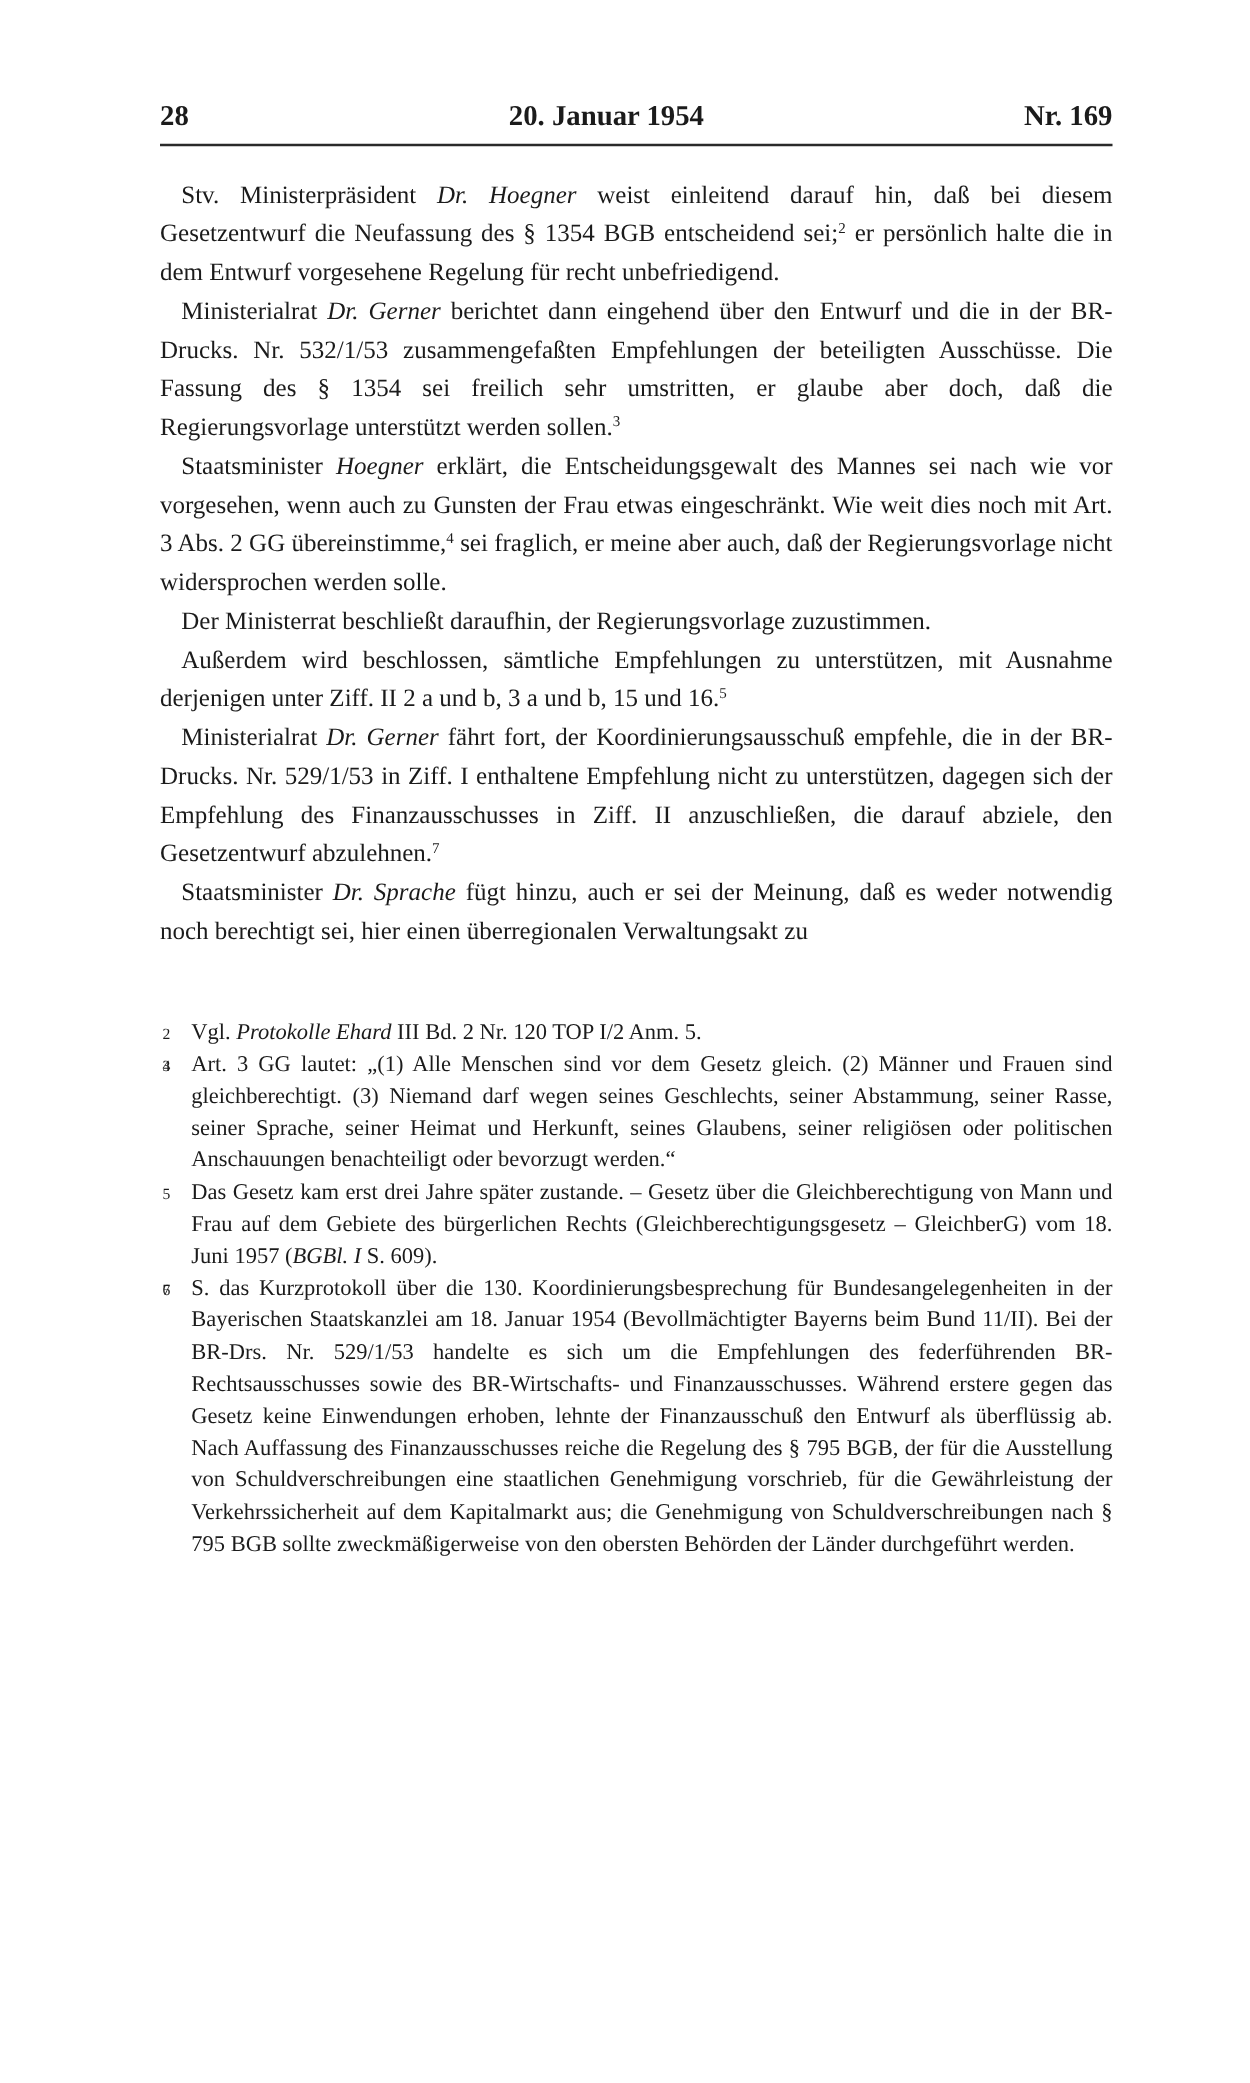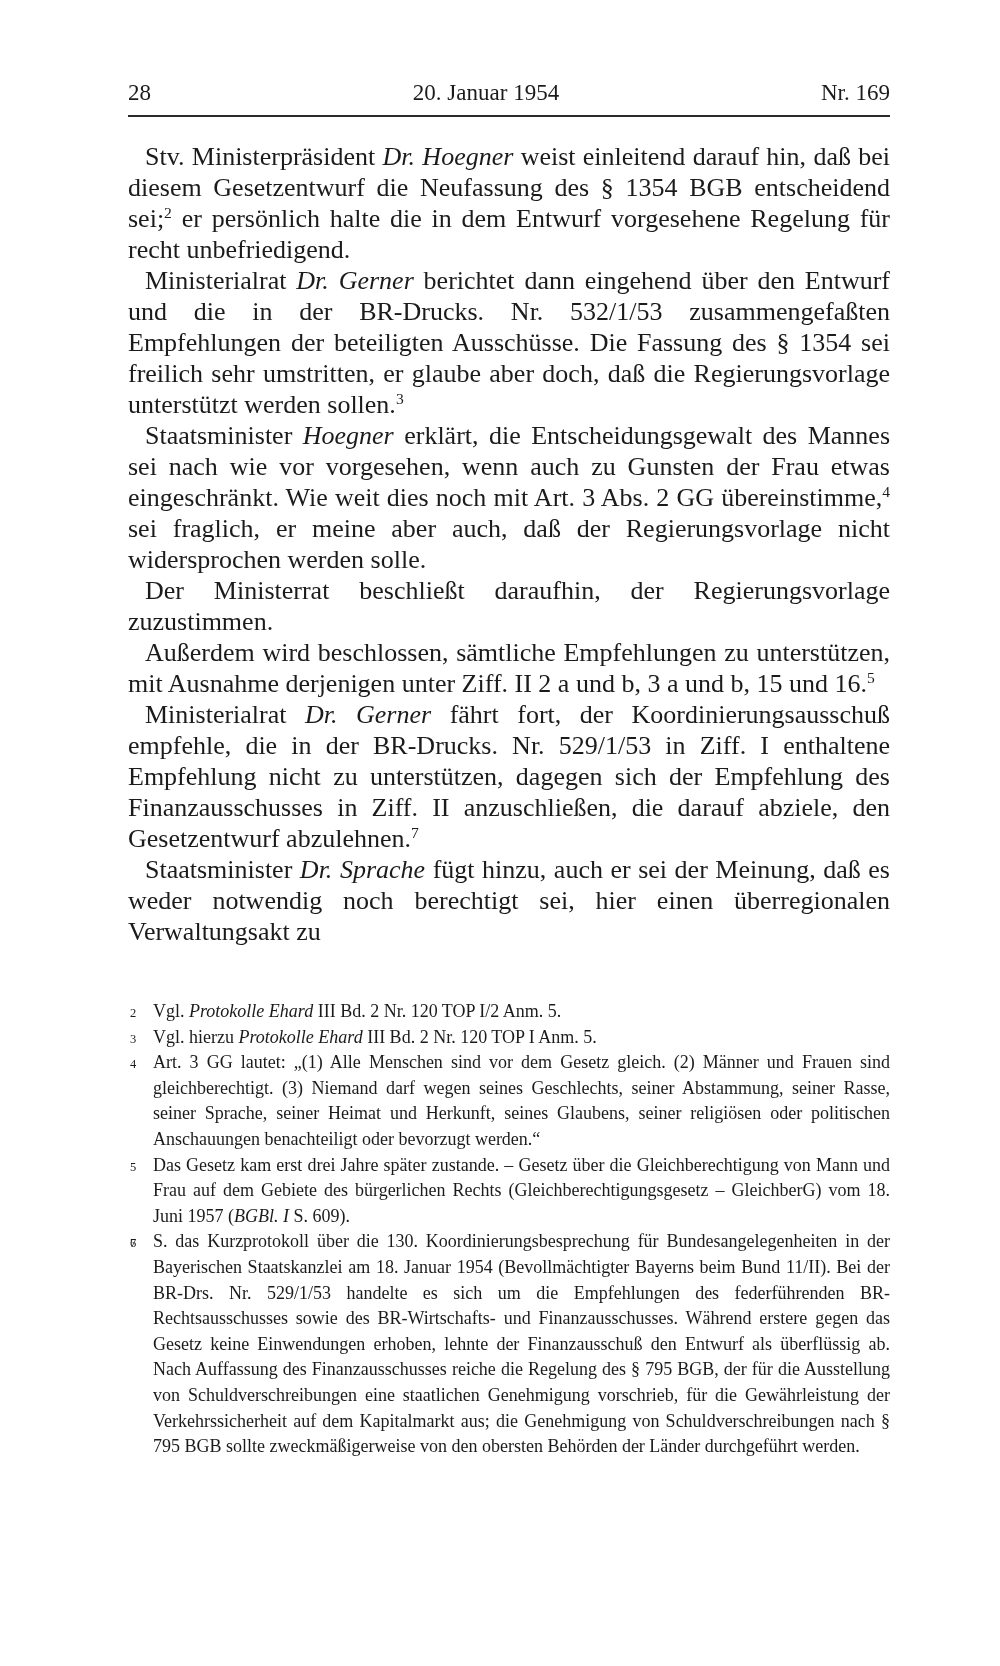--- a/index.html
+++ b/index.html
@@ -21,25 +21,26 @@
     top: 80px;
     width: 762px;
   }
   .page-header {
     display: flex;
     justify-content: space-between;
     align-items: flex-start;
     font-size: 23px;
     padding-bottom: 9px;
     border-bottom: 2px solid #2a2a2a;
+    font-weight: bold;
   }
   .page-header span { white-space: nowrap; }
   .main-text {
     margin-top: 24px;
-    font-size: 26px;
+    font-size: 20px;
     line-height: 31px;
     text-align: justify;
     hyphens: auto;
   }
   .para { margin: 0; }
   .para.indent { text-indent: 17px; }
   i { font-style: italic; }
   sup.ref {
     font-size: 60%;
     line-height: 0;
@@ -80,19 +81,19 @@
       <p class="para indent">Ministerialrat <i>Dr. Gerner</i> berichtet dann eingehend über den Entwurf und die in der BR-Drucks. Nr. 532/1/53 zusammengefaßten Empfehlungen der beteiligten Ausschüsse. Die Fassung des § 1354 sei freilich sehr umstritten, er glaube aber doch, daß die Regierungsvorlage unterstützt werden sollen.<sup class="ref">3</sup></p>
       <p class="para indent">Staatsminister <i>Hoegner</i> erklärt, die Entscheidungsgewalt des Mannes sei nach wie vor vorgesehen, wenn auch zu Gunsten der Frau etwas eingeschränkt. Wie weit dies noch mit Art. 3 Abs. 2 GG übereinstimme,<sup class="ref">4</sup> sei fraglich, er meine aber auch, daß der Regierungsvorlage nicht widersprochen werden solle.</p>
       <p class="para indent">Der Ministerrat beschließt daraufhin, der Regierungsvorlage zuzustimmen.</p>
       <p class="para indent">Außerdem wird beschlossen, sämtliche Empfehlungen zu unterstützen, mit Ausnahme derjenigen unter Ziff. II 2 a und b, 3 a und b, 15 und 16.<sup class="ref">5</sup></p>
       <p class="para indent">Ministerialrat <i>Dr. Gerner</i> fährt fort, der Koordinierungsausschuß empfehle, die in der BR-Drucks. Nr. 529/1/53 in Ziff. I enthaltene Empfehlung nicht zu unterstützen, dagegen sich der Empfehlung des Finanzausschusses in Ziff. II anzuschließen, die darauf abziele, den Gesetzentwurf abzulehnen.<sup class="ref">7</sup></p>
       <p class="para indent">Staatsminister <i>Dr. Sprache</i> fügt hinzu, auch er sei der Meinung, daß es weder notwendig noch berechtigt sei, hier einen überregionalen Verwaltungsakt zu</p>
     </div>
 
   <div class="footnotes">
       <div class="footnote"><span class="fn-marker">2</span><span>Vgl. <i>Protokolle Ehard</i> III Bd. 2 Nr. 120 TOP I/2 Anm. 5.</span></div>
-      <div class="footnote"><span class="fn-marker">3</span><span>Vgl. hierzu <i>Protokolle Ehard</i> III Bd. 2 Nr. 120 TOP I Anm. 5.</span></div>
+      <div class="footnote"><span class="fn-marker">3</span></div>
       <div class="footnote"><span class="fn-marker">4</span><span>Art. 3 GG lautet: „(1) Alle Menschen sind vor dem Gesetz gleich. (2) Männer und Frauen sind gleichberechtigt. (3) Niemand darf wegen seines Geschlechts, seiner Abstammung, seiner Rasse, seiner Sprache, seiner Heimat und Herkunft, seines Glaubens, seiner religiösen oder politischen Anschauungen benachteiligt oder bevorzugt werden.“</span></div>
       <div class="footnote"><span class="fn-marker">5</span><span>Das Gesetz kam erst drei Jahre später zustande. – Gesetz über die Gleichberechtigung von Mann und Frau auf dem Gebiete des bürgerlichen Rechts (Gleichberechtigungsgesetz – GleichberG) vom 18. Juni 1957 (<i>BGBl. I</i> S. 609).</span></div>
       <div class="footnote"><span class="fn-marker">6</span></div>
       <div class="footnote"><span class="fn-marker">7</span><span>S. das Kurzprotokoll über die 130. Koordinierungsbesprechung für Bundesangelegenheiten in der Bayerischen Staatskanzlei am 18. Januar 1954 (Bevollmächtigter Bayerns beim Bund 11/II). Bei der BR-Drs. Nr. 529/1/53 handelte es sich um die Empfehlungen des federführenden BR-Rechtsausschusses sowie des BR-Wirtschafts- und Finanzausschusses. Während erstere gegen das Gesetz keine Einwendungen erhoben, lehnte der Finanzausschuß den Entwurf als überflüssig ab. Nach Auffassung des Finanzausschusses reiche die Regelung des § 795 BGB, der für die Ausstellung von Schuldverschreibungen eine staatlichen Genehmigung vorschrieb, für die Gewährleistung der Verkehrssicherheit auf dem Kapitalmarkt aus; die Genehmigung von Schuldverschreibungen nach § 795 BGB sollte zweckmäßigerweise von den obersten Behörden der Länder durchgeführt werden.</span></div>
     </div>
 </div>
 
 </body></html>

